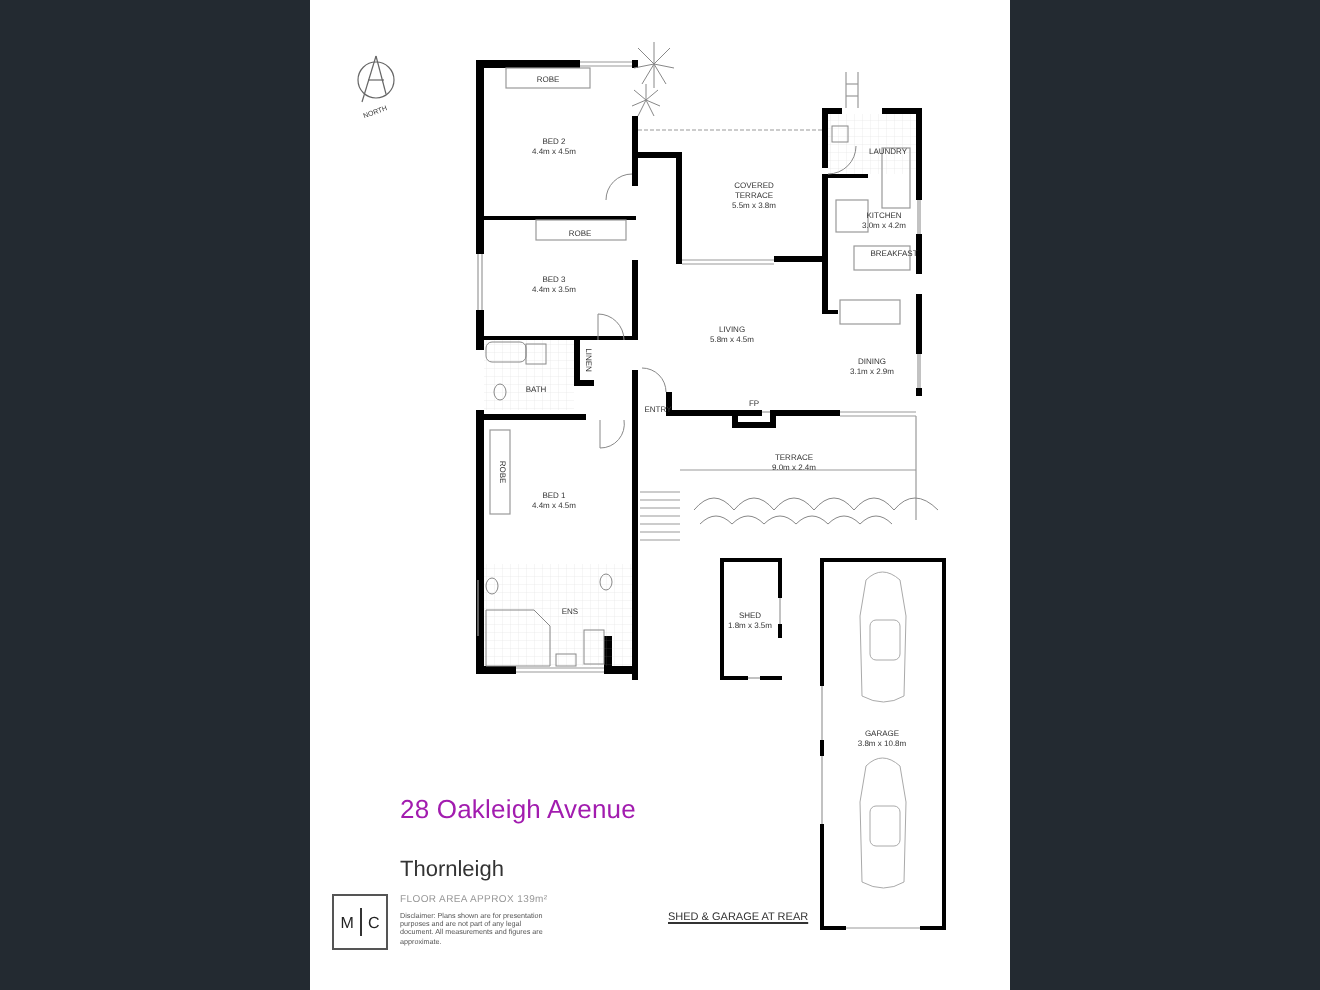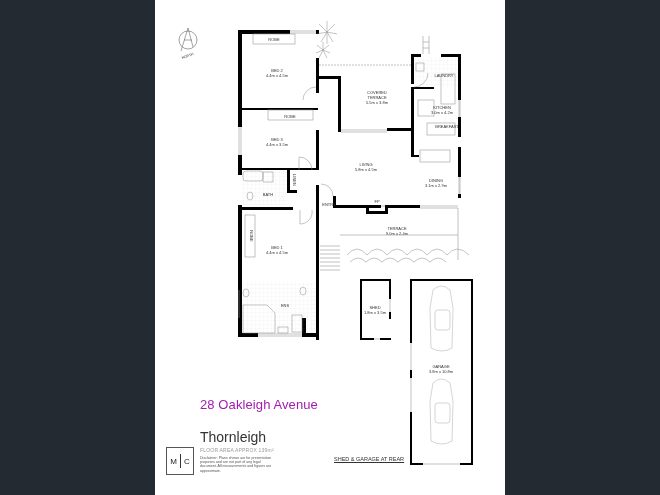--- a/index.html
+++ b/index.html
@@ -1,21 +1,21 @@
 <!DOCTYPE html>
 <html><head>
 <meta charset="utf-8">
 <style>
   html,body{margin:0;padding:0;}
   body{width:660px;height:495px;background:#232a31;position:relative;overflow:hidden;font-family:"Liberation Sans",sans-serif;}
   .page{position:absolute;left:155px;top:0;width:350px;height:495px;background:#ffffff;}
   .plan{position:absolute;left:0;top:0;width:350px;height:495px;}
   .lbl{font-family:"Liberation Sans",sans-serif;fill:#333;}
   .title{position:absolute;left:45px;top:397px;font-size:13px;color:#a21caf;letter-spacing:0.1px;}
-  .suburb{position:absolute;left:45px;top:429px;font-size:14px;color:#333;}
+  .suburb{position:absolute;left:45px;top:429px;font-size:11px;color:#333;}
   .area{position:absolute;left:45px;top:447px;font-size:5px;color:#999;letter-spacing:0.2px;}
   .disclaimer{position:absolute;left:45px;top:456px;width:72px;font-size:3.6px;line-height:4.2px;color:#555;}
   .logo{position:absolute;left:11px;top:447px;width:26px;height:26px;border:1px solid #555;display:flex;align-items:center;justify-content:center;font-size:8px;color:#222;}
   .logo .div{display:inline-block;width:1px;height:14px;background:#333;margin:0 3px;}
   .rear{position:absolute;left:179px;top:456px;font-size:5.5px;color:#333;text-decoration:underline;}
 </style>
 </head>
 <body>
 
 <div class="page">

